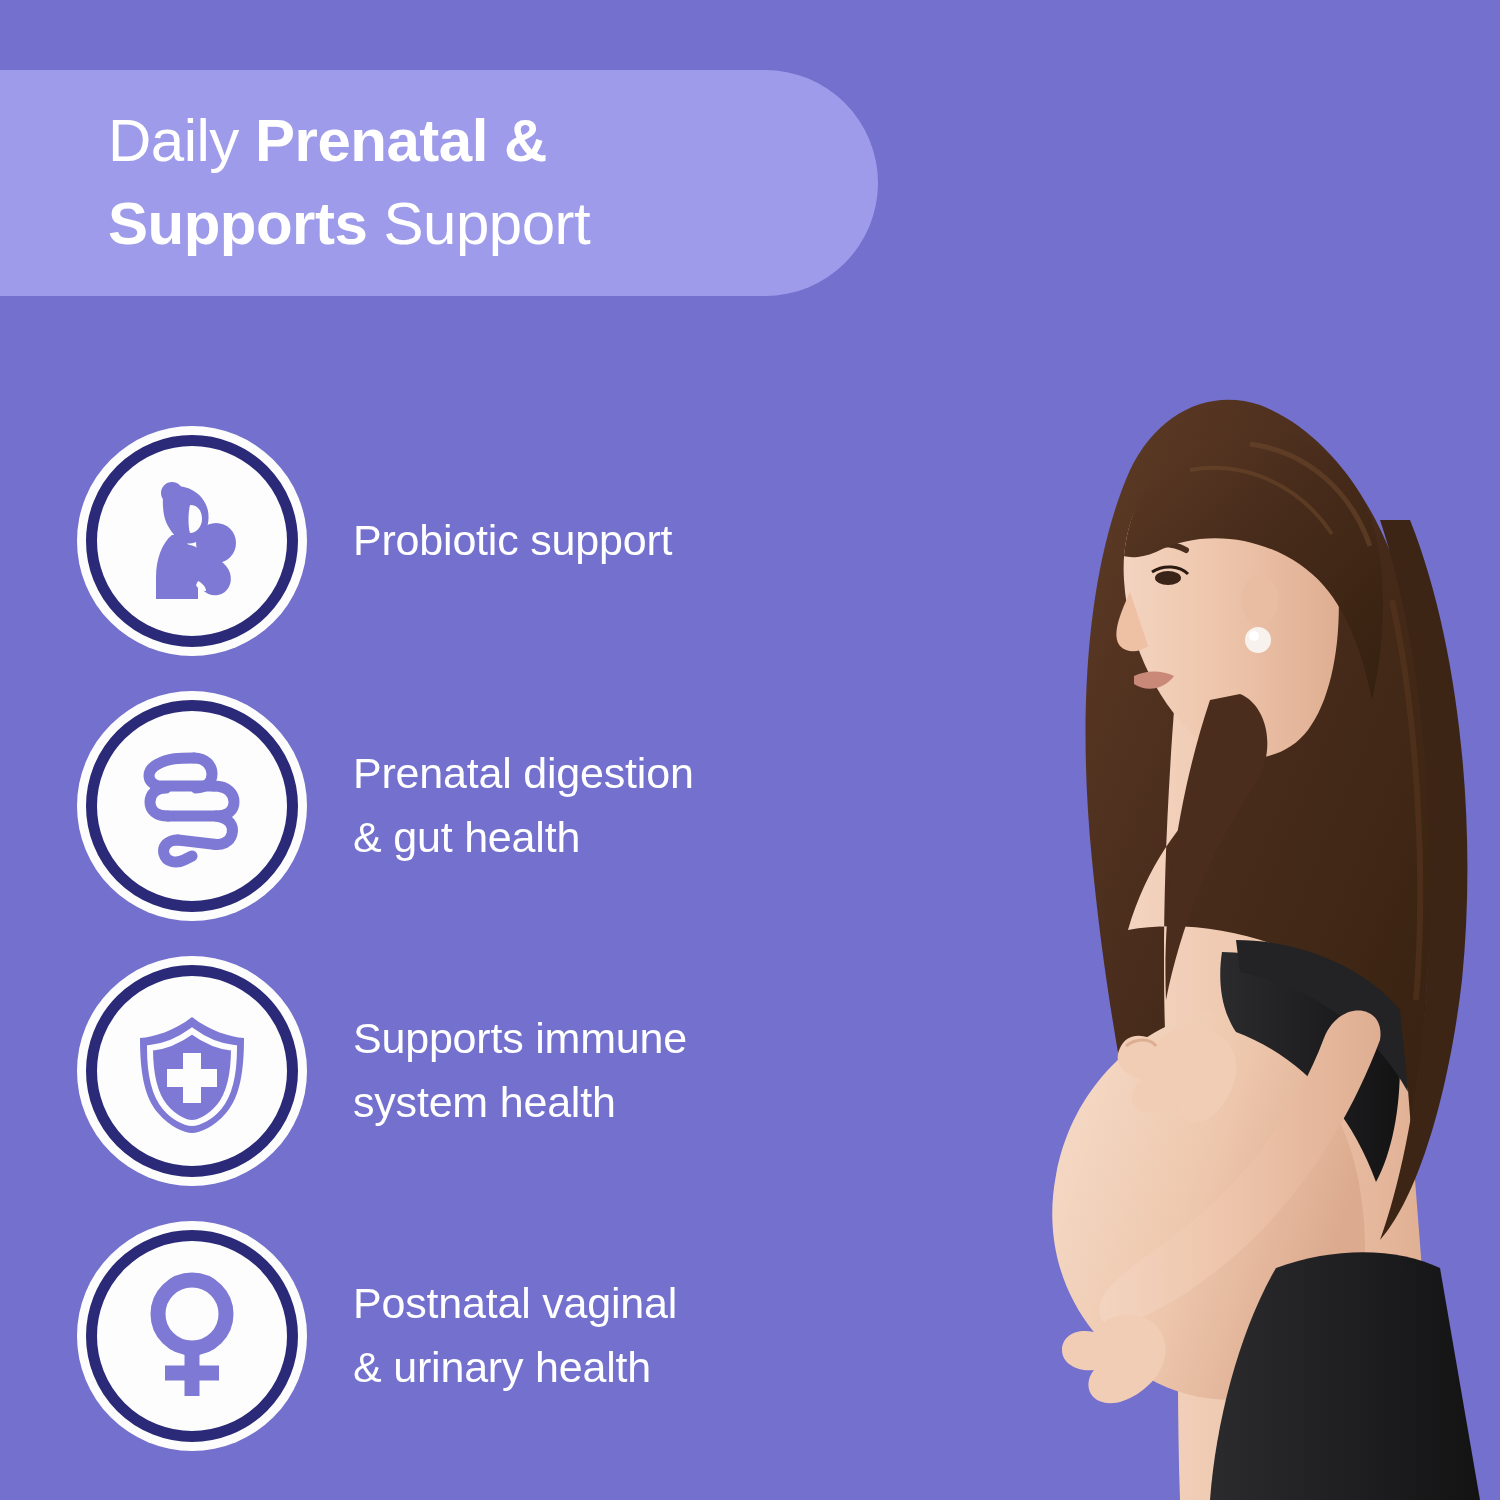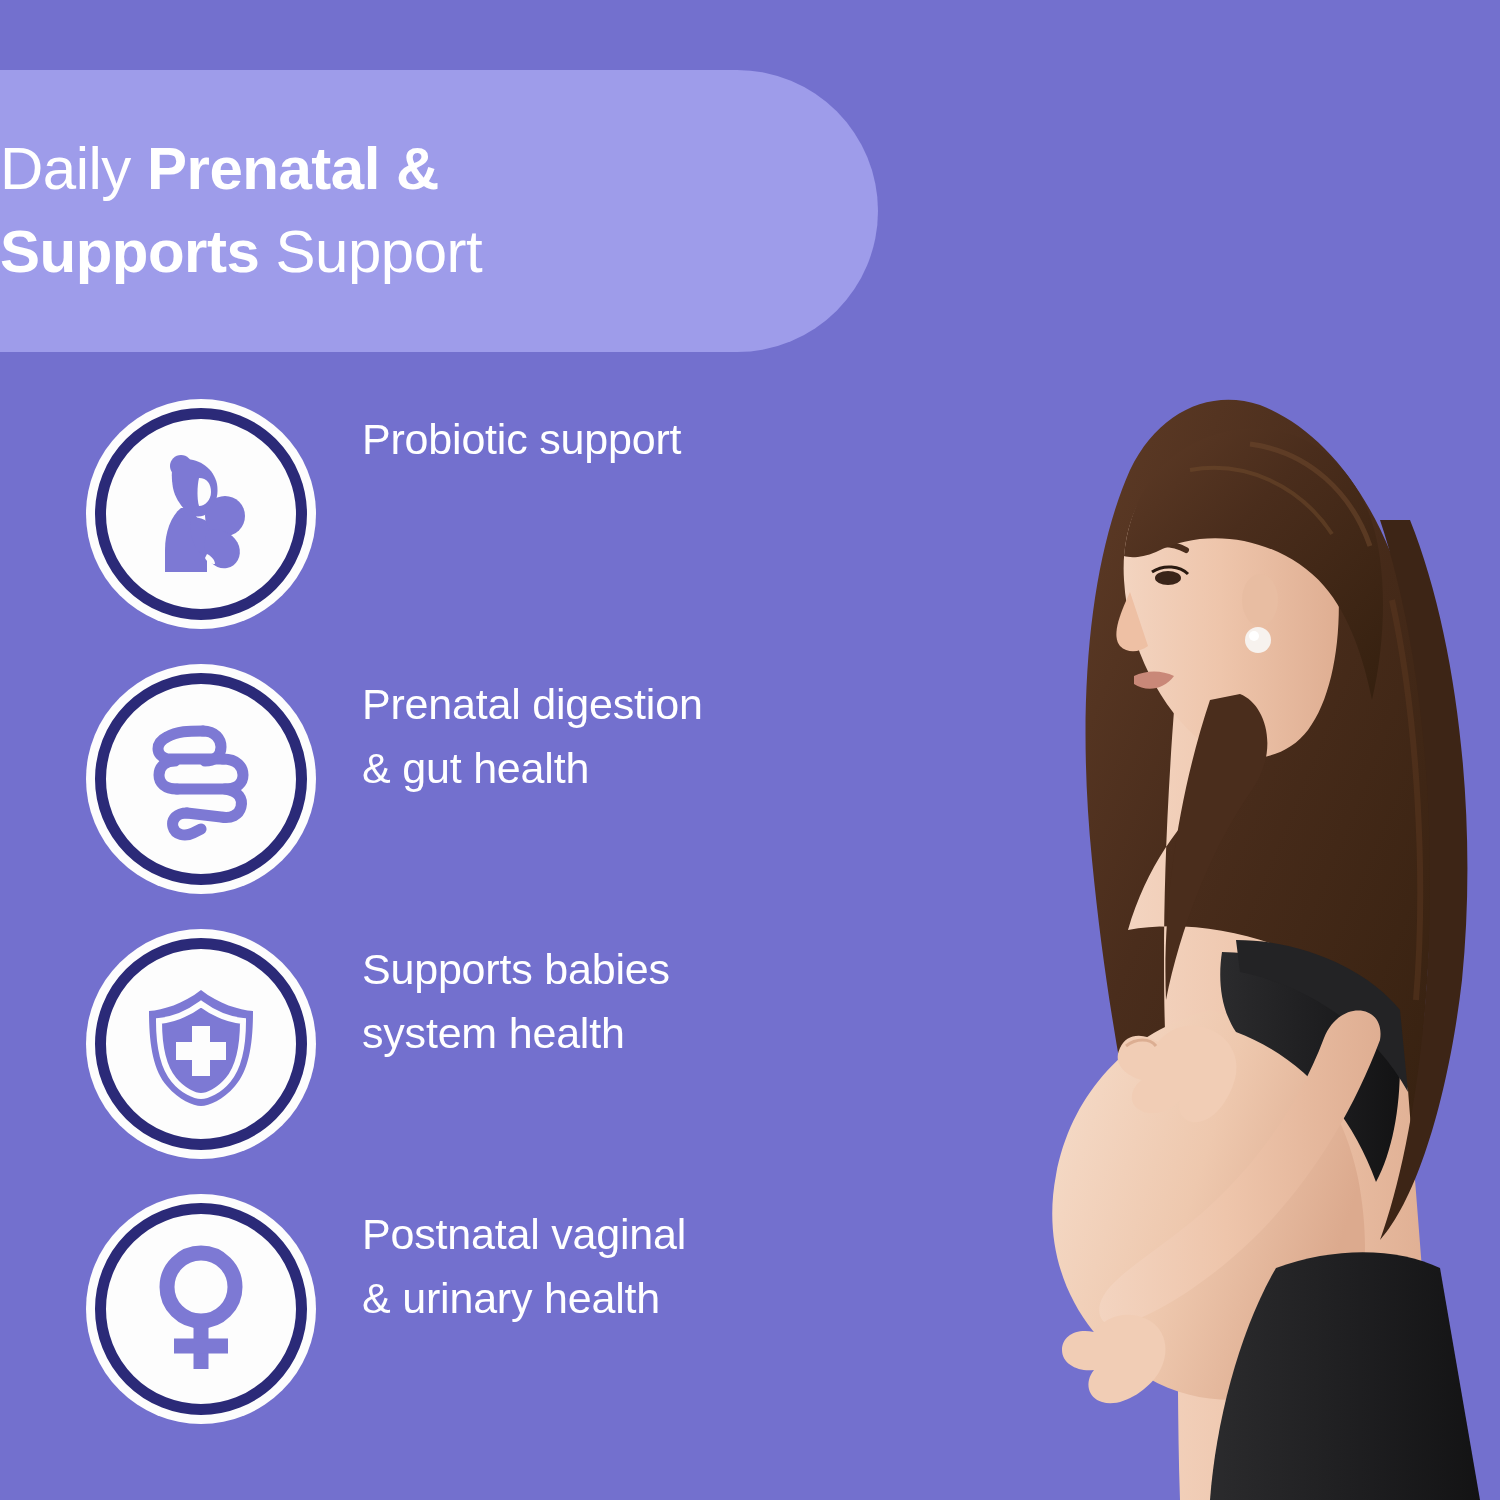--- a/index.html
+++ b/index.html
@@ -8,26 +8,27 @@
     background:#7370ce;
     font-family:"Liberation Sans", sans-serif;
     overflow:hidden;
     position:relative;
   }
 
   
   .header-banner{
     position:absolute;
     left:0; top:70px;
-    width:878px; height:282px;
+    width:878px; height:226px;
     background:#9e9cea;
     border-radius:0 150px 150px 0;
     display:flex;
     flex-direction:column;
     justify-content:center;
+    padding-left:108px;
     z-index:3;
   }
   .header-line{
     color:#ffffff;
     font-size:60px;
     line-height:1.38;
     letter-spacing:-0.5px;
     white-space:nowrap;
   }
   .hl-light{ font-weight:300; }
@@ -44,22 +45,22 @@
 
   
   .benefits{
     position:absolute;
     left:0; top:408px;
     width:880px;
     z-index:4;
   }
   .benefit-row{
     display:flex;
+    align-items:center;
     height:265px;
-    padding-left:9px;
   }
   .icon-circle{
     flex:0 0 auto;
     width:212px; height:212px;
     margin-left:86px;
     border-radius:50%;
     background:#fdfdfd;
     border:11px solid #2b2a78;
     box-shadow:0 0 0 9px #fdfdfd;
     display:flex;
@@ -281,21 +282,21 @@
                    C 110 88 114 62 114 29 C 100 28 80 22 62 8 Z" fill="#7d79d4"></path>
           <path d="M62 22 C 47 33 31 38 20 39 C 20 64 24 85 35 98
                    C 44 109 56 114 62 114 C 68 114 80 109 89 98
                    C 100 85 104 64 104 39 C 93 38 77 33 62 22 Z" fill="none" stroke="#fdfdfd" stroke-width="6"></path>
           <path d="M53 44 L 71 44 L 71 60 L 87 60 L 87 78 L 71 78
                    L 71 94 L 53 94 L 53 78 L 37 78 L 37 60 L 53 60 Z" fill="#fdfdfd"></path>
         </svg>
       </span>
     </div>
     <div class="benefit-text">
-      <span>Supports babies</span>
+      <span>Supports immune</span>
       <span>system health</span>
     </div>
   </div>
 
   <div class="benefit-row">
     <div class="icon-circle">
       <span>
         <svg width="110" height="132" viewBox="0 0 110 132">
           <g fill="none" stroke="#7d79d4" stroke-width="15" stroke-linecap="butt">
             <circle cx="55" cy="44" r="34"></circle>

